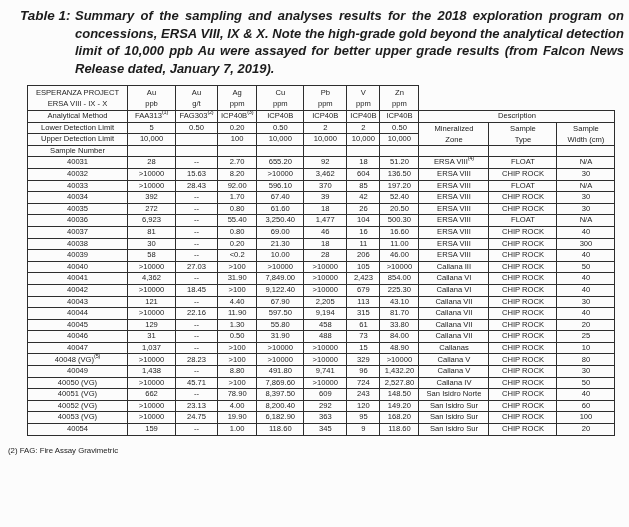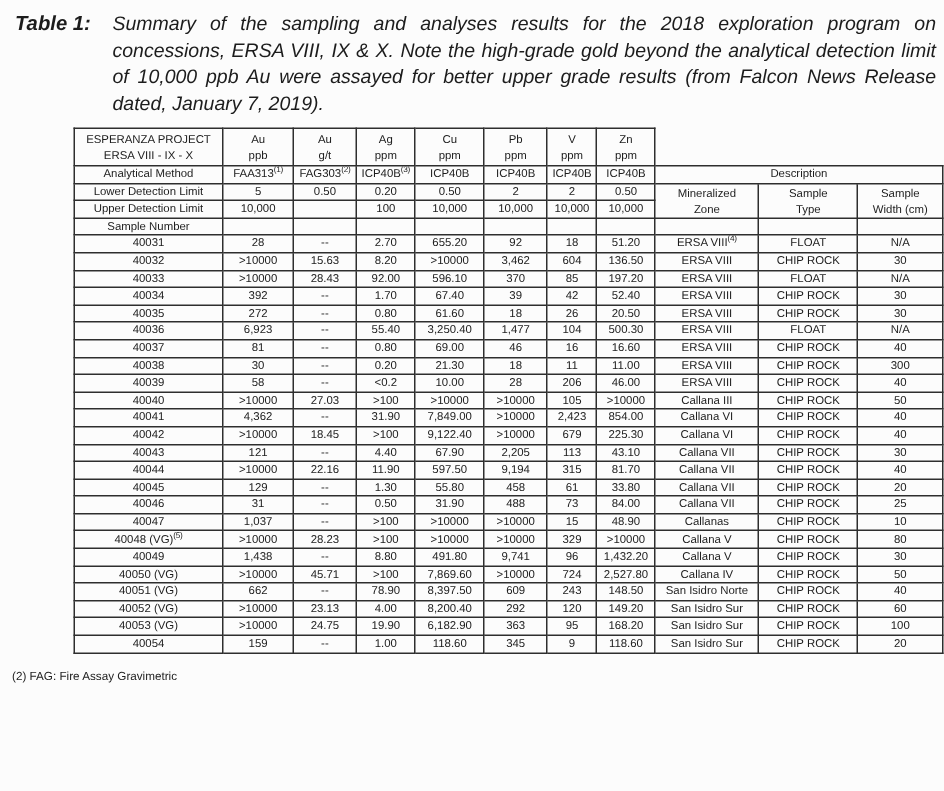--- a/index.html
+++ b/index.html
@@ -8,33 +8,33 @@
     background:#fcfcfc;
     font-family:"Liberation Sans", sans-serif;
     color:#1c1c1c;
     overflow:hidden;
   }
   .page { position:relative; width:629px; height:527px; }
 
   
   .caption { position:absolute; top:7px; left:8px; width:616px; }
   .cap-label {
-    position:absolute; left:2px; top:1px;
+    position:absolute; left:12px; top:1px;
     font-weight:bold; font-style:italic; font-size:13.5px;text-align:right;
   }
   .cap-text {
     margin-left:67px; width:549px;
     font-style:italic; font-size:13px; line-height:17.5px;
-    text-align:justify; font-weight:400;
+    text-align:justify; font-weight:700;
   }
 
   
   table.assay {
     position:absolute; top:85px; left:27px;
-    border-collapse:collapse; table-layout:fixed;margin-left:22px;
+    border-collapse:collapse; table-layout:fixed;
   }
   table.assay td, table.assay th {
     border:1px solid #2e2e2e;
     font-size:7.6px; line-height:10.5px;
     padding:0 3px; overflow:hidden; white-space:nowrap;
     font-weight:normal; height:10.6px;
     text-align:center;
   }
   tr.hdr-main td, tr.hdr-main th { height:24px; }
   .bold { font-weight:bold; }

